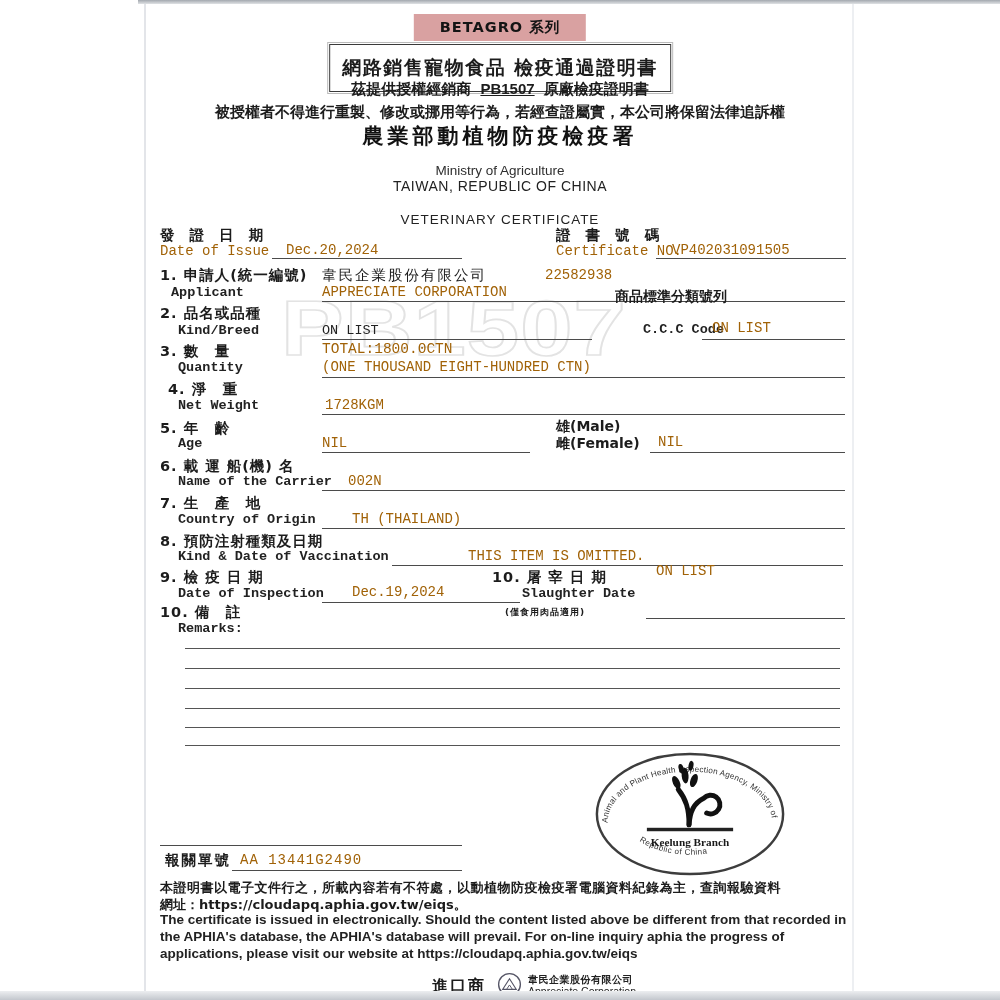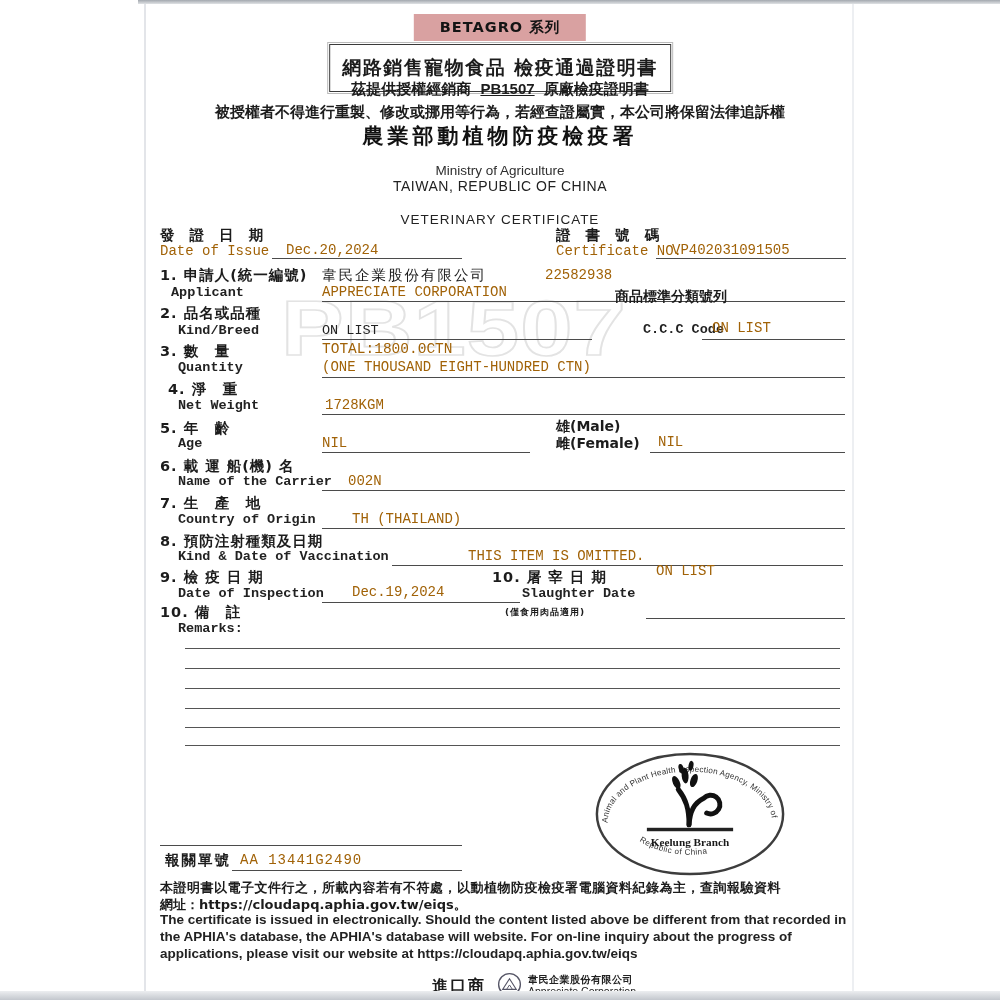--- a/index.html
+++ b/index.html
@@ -178,21 +178,21 @@
   </div>
 
   <div class="hl" style="left:160px;top:845px;width:302px;border-top-width:1.8px;"></div>
   <div class="abs cjk" style="left:165px;top:851px;font-size:14.5px;letter-spacing:2px;">報關單號</div>
   <div class="abs val" style="left:240px;top:852px;letter-spacing:1px;">AA 13441G2490</div>
   <div class="hl" style="left:232px;top:870px;width:230px;"></div>
 
   <div class="abs cjk" style="left:160px;top:879px;font-size:13px;letter-spacing:0.5px;">本證明書以電子文件行之，所載內容若有不符處，以動植物防疫檢疫署電腦資料紀錄為主，查詢報驗資料</div>
   <div class="abs cjk" style="left:160px;top:896px;font-size:13px;">網址：https://cloudapq.aphia.gov.tw/eiqs。</div>
   <div class="abs" style="left:160px;top:912px;font-size:13.5px;font-weight:700;color:#222;">The certificate is issued in electronically. Should the content listed above be different from that recorded in</div>
-  <div class="abs" style="left:160px;top:929px;font-size:13.5px;font-weight:700;color:#222;">the APHIA's database, the APHIA's database will website. For on-line inquiry about the progress of</div>
+  <div class="abs" style="left:160px;top:929px;font-size:13.5px;font-weight:700;color:#222;">the APHIA's database, the APHIA's database will prevail. For on-line inquiry aphia the progress of</div>
   <div class="abs" style="left:160px;top:946px;font-size:13.5px;font-weight:700;color:#222;">applications, please visit our website at https://cloudapq.aphia.gov.tw/eiqs</div>
 
   <div class="abs cjk" style="left:432px;top:976px;font-size:16px;letter-spacing:2px;">進口商</div>
   <div class="abs" style="left:497px;top:972px;">
     <svg width="25" height="25" viewBox="0 0 26 26">
       <circle cx="13" cy="13" r="11.3" fill="none" stroke="#556" stroke-width="1.4"></circle>
       <path d="M6,18 L13,7 L20,18 Z" fill="none" stroke="#556" stroke-width="1.2"></path>
       <path d="M10,18 L13,13.5 L16,18" fill="none" stroke="#556" stroke-width="1"></path>
     </svg>
   </div>

